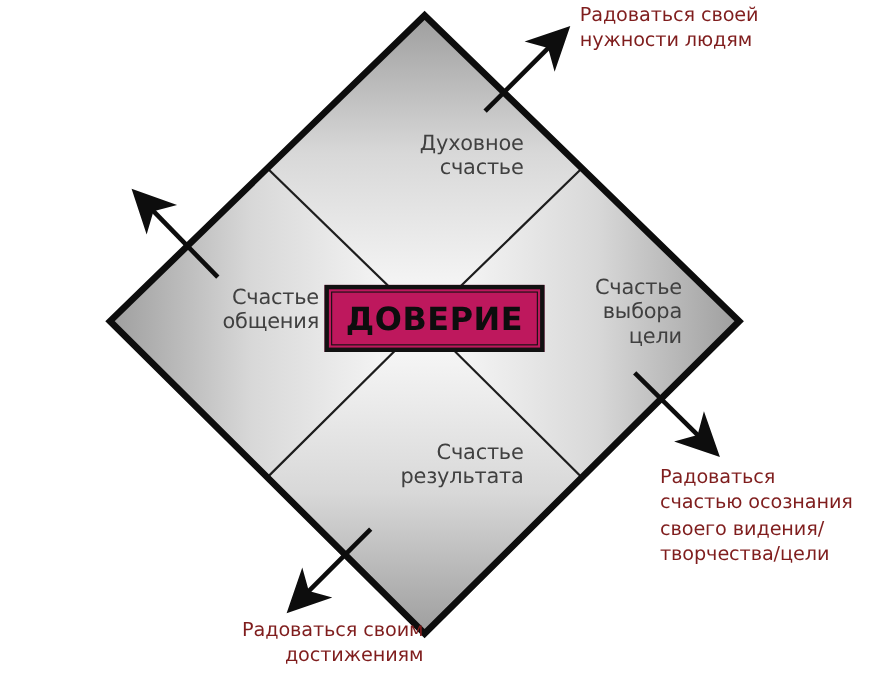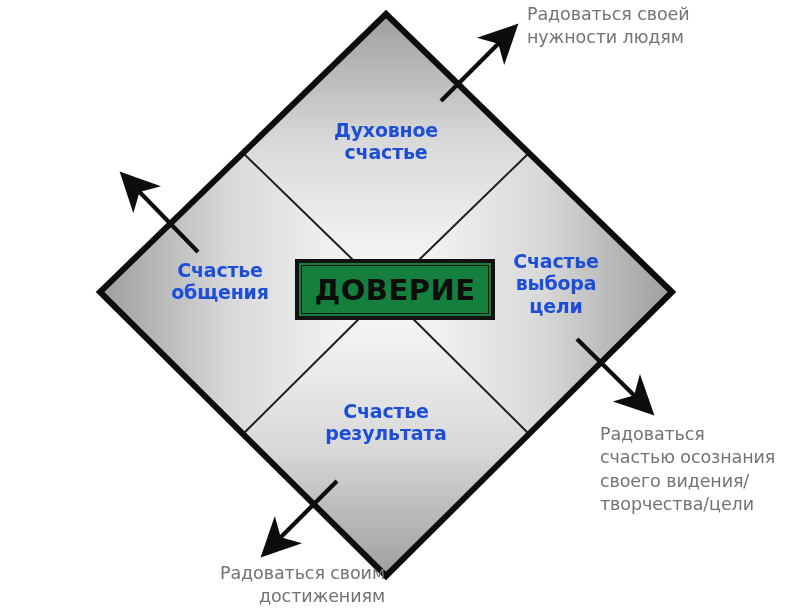--- a/index.html
+++ b/index.html
@@ -24,32 +24,32 @@
   svg#diagram {
     position: absolute;
     left: 0; top: 0;
     width: 790px;
     height: 612px;
   }
   .ext-label {
     position: absolute;
     font-size: 17.5px;
     line-height: 1.33;
-    color: #737373;
+    color: #7f1d1d;
     white-space: pre-line;
     font-weight: 400;
     letter-spacing: -0.1px;
   }
   .quad-label {
     position: absolute;
     font-size: 19px;
     line-height: 1.18;
-    font-weight: 700;
-    color: #1d4ed8;
-    text-align: center;
+    font-weight: 400;
+    color: #404040;
+    text-align: right;
     white-space: pre-line;
     letter-spacing: -0.2px;
   }
   #label-top    { left: 296px; top: 119px;  width: 180px; }
   #label-left   { left: 150px; top: 259px;  width: 140px; }
   #label-right  { left: 492px; top: 250px;  width: 128px; }
   #label-bottom { left: 296px; top: 400px;  width: 180px; }
 
   #ext-tl { left: 6px;   top: 74px;  width: 250px; text-align: left; }
   #ext-tr { left: 527px; top: 3px;   width: 258px; text-align: left; }
@@ -57,21 +57,21 @@
   #ext-bl { left: 135px; top: 562px; width: 250px; text-align: right; }
 
   #center-box {
     position: absolute;
     left: 295px;
     top: 259px;
     width: 200px;
     height: 61px;
     box-sizing: border-box;
     border: 4px solid #111111;
-    background: #15803d;
+    background: #be185d;
     display: flex;
     align-items: center;
     justify-content: center;
   }
   #center-box .inner-rule {
     position: absolute;
     left: 2px; top: 2px; right: 2px; bottom: 2px;
     border: 1px solid #111111;
     pointer-events: none;
   }

